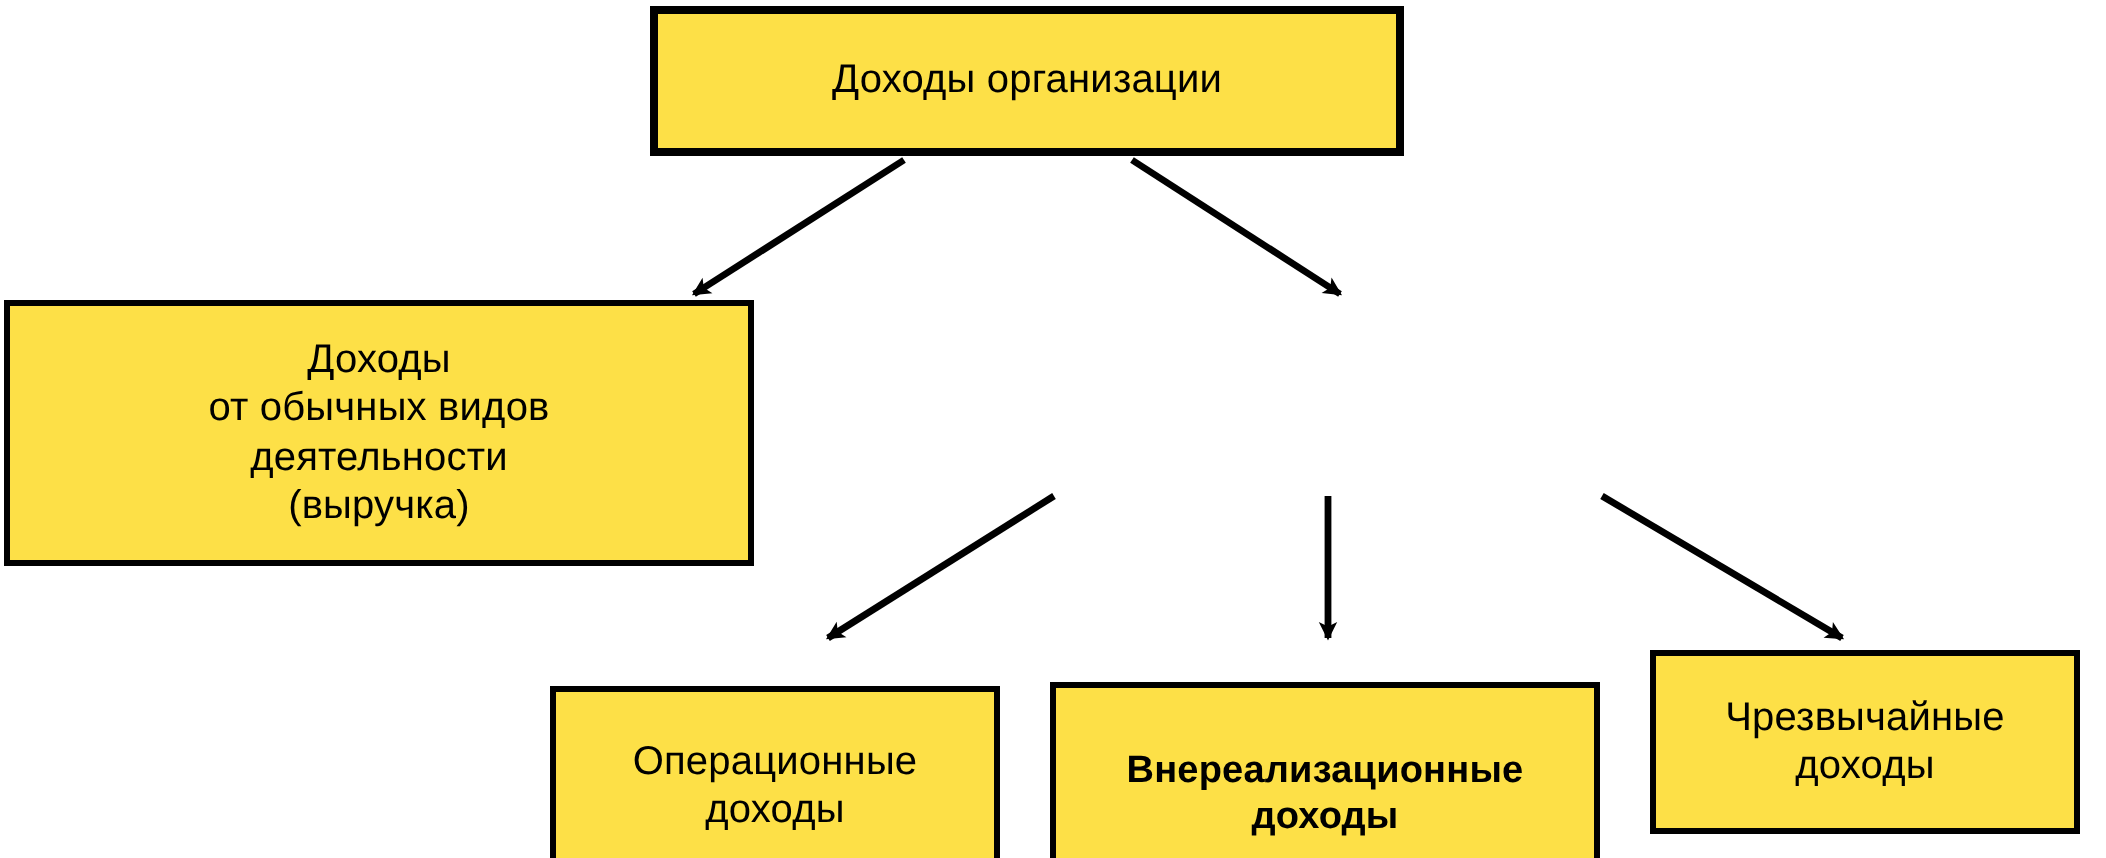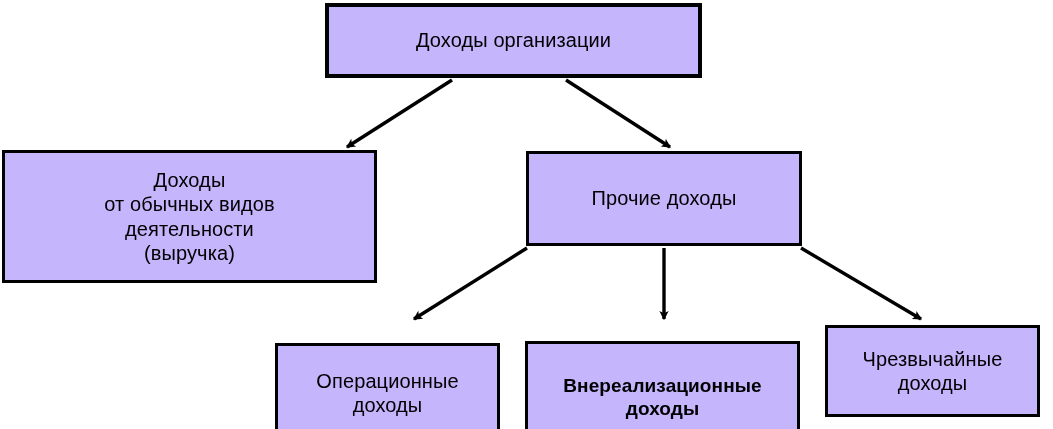--- a/index.html
+++ b/index.html
@@ -23,21 +23,21 @@
     position: absolute;
     left: 0;
     top: 0;
     width: 1053px;
     height: 429px;
     display: block;
   }
   .node-box {
     position: absolute;
     box-sizing: border-box;
-    background: #c4b5fd;
+    background: #fde047;
     border: 3px solid #000000;
     display: flex;
     align-items: center;
     justify-content: center;
     text-align: center;
   }
   .node-box.thick {
     border-width: 4px;
   }
   .node-label {
@@ -79,23 +79,20 @@
     <span class="node-label">Доходы организации</span>
   </div>
 
   <div class="node-box" style="left:2px; top:150px; width:375px; height:133px;">
     <span class="node-label">Доходы
 от обычных видов
 деятельности
 (выручка)</span>
   </div>
 
-  <div class="node-box" style="left:526px; top:151px; width:276px; height:95px;">
-    <span class="node-label">Прочие доходы</span>
-  </div>
 
   <div class="node-box" style="left:275px; top:325px; width:225px; height:100px;margin-top:18px;">
     <span class="node-label">Операционные
 доходы</span>
   </div>
 
   <div class="node-box" style="left:525px; top:341px; width:275px; height:112px;font-weight:bold;">
     <span class="node-label small">Внереализационные
 доходы</span>
   </div>

